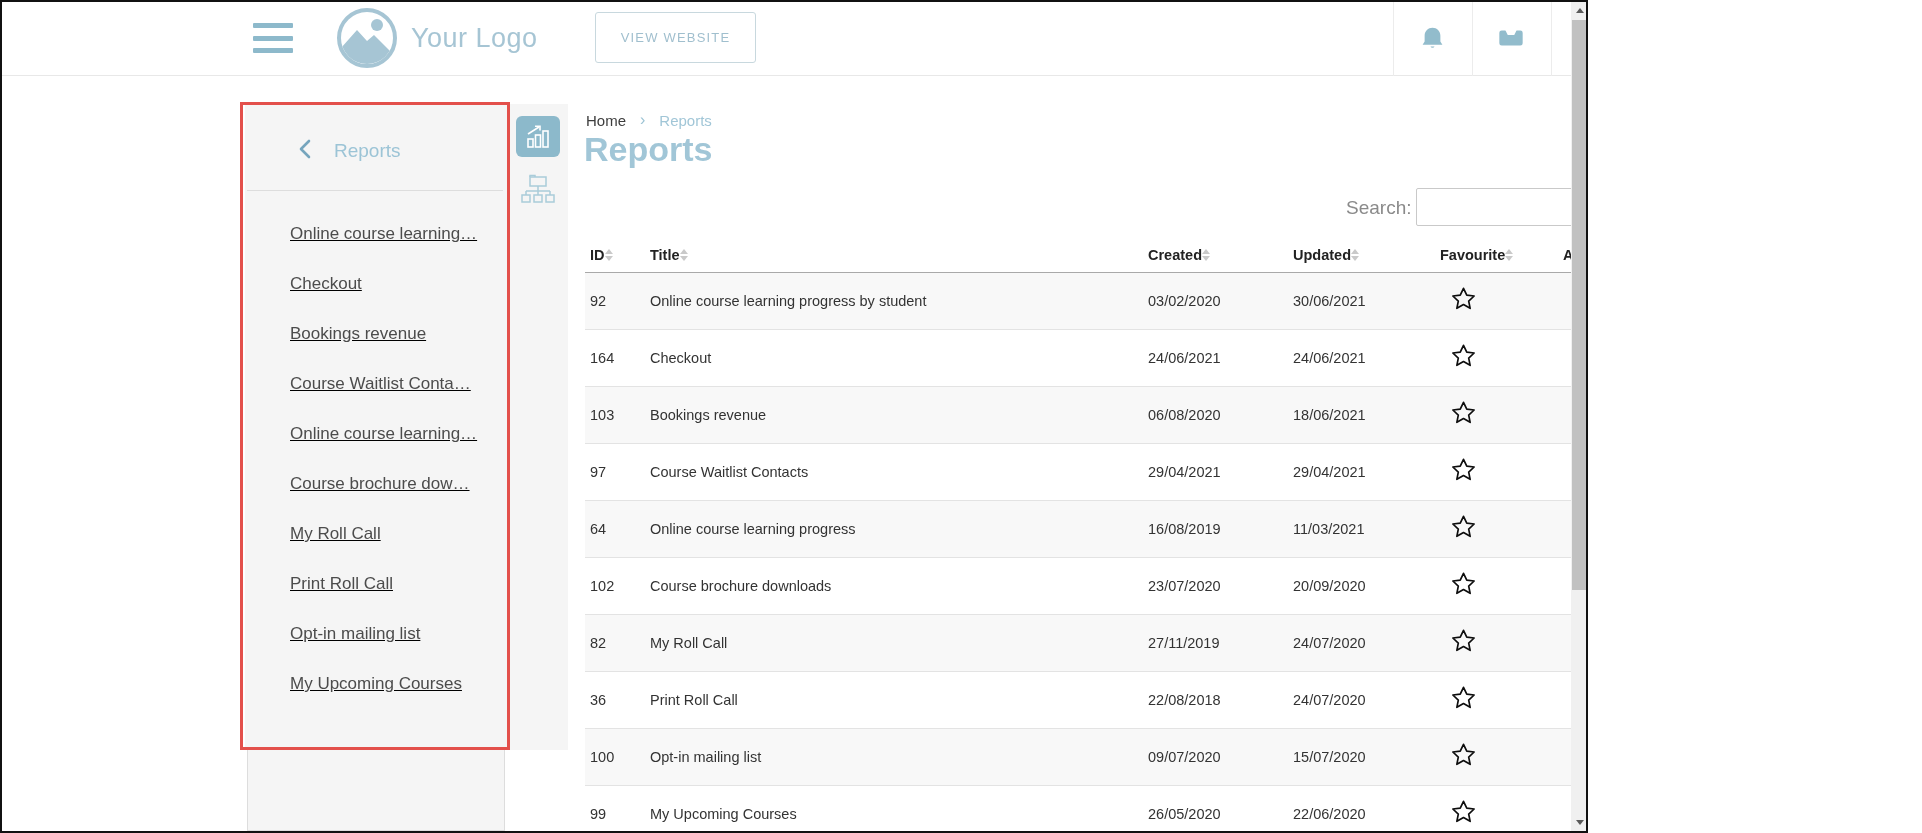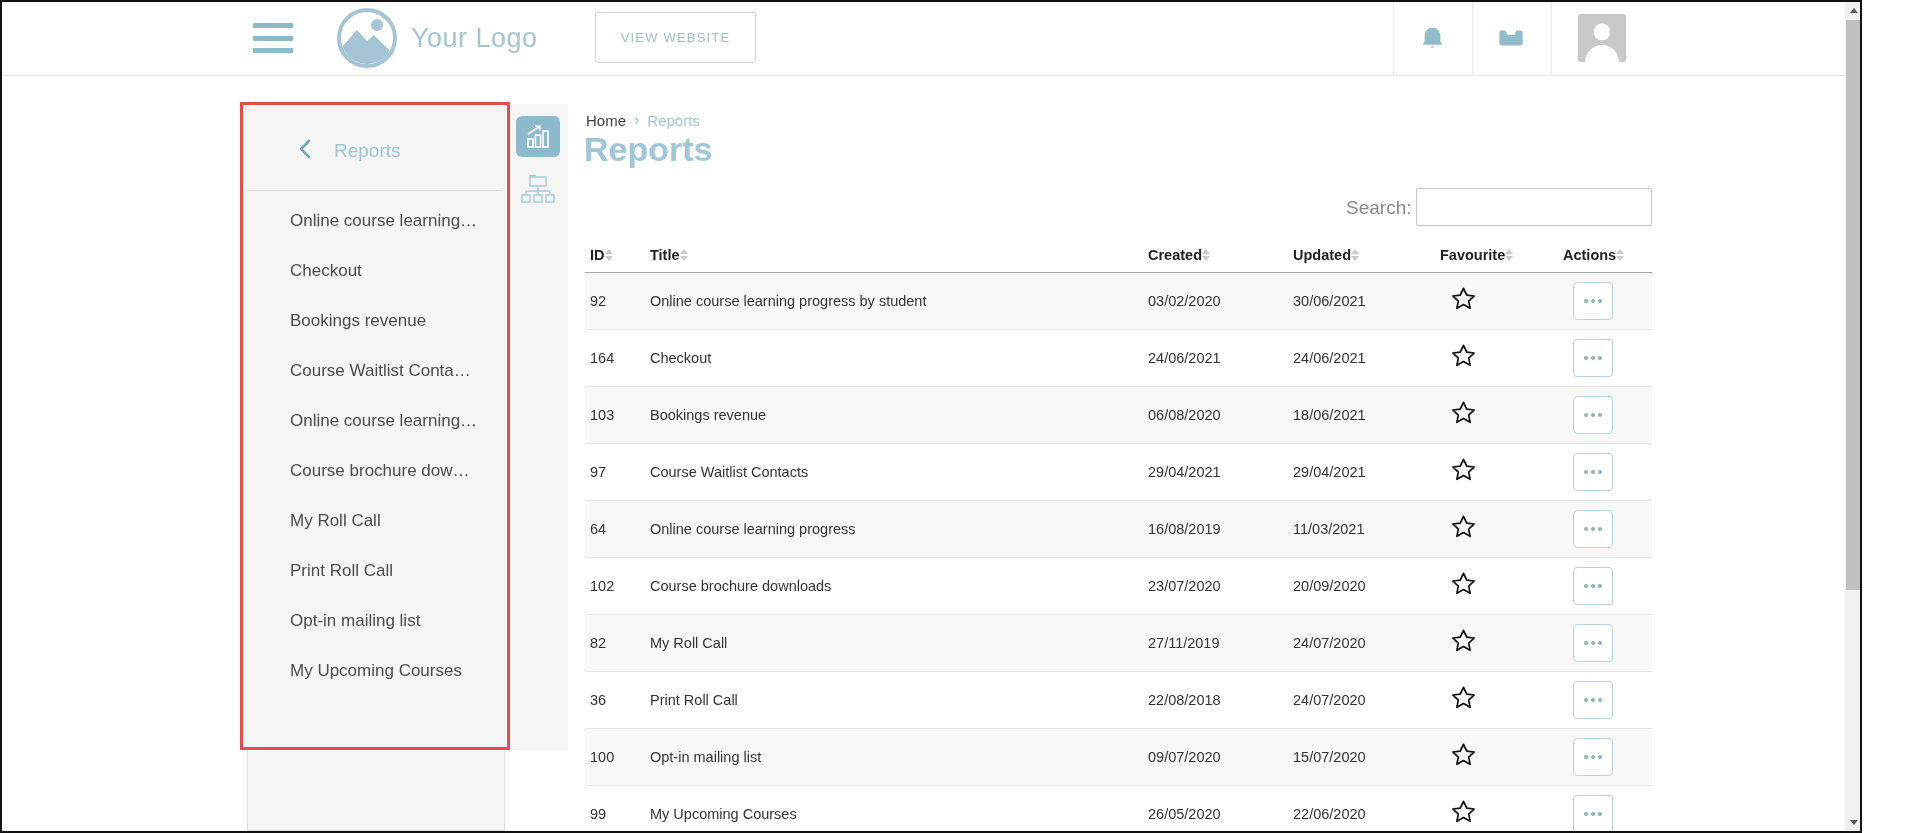--- a/index.html
+++ b/index.html
@@ -1,17 +1,17 @@
 <!DOCTYPE html>
 <html><head>
 <meta charset="utf-8">
 <style>
   * { margin:0; padding:0; box-sizing:border-box; }
   body { font-family:"Liberation Sans", sans-serif; background:#fff; }
-  .screen { position:relative; width:1862px; height:833px; background:#fff; overflow:hidden; }
+  .screen { position:relative; width:1588px; height:833px; background:#fff; overflow:hidden; }
   .frame { position:absolute; inset:0; border:2px solid #111; pointer-events:none; z-index:99; }
 
   
   .topbar { position:absolute; left:0; top:0; width:1905px; height:76px; background:#fff; border-bottom:1px solid #e8e8e8; z-index:5; }
   .hamburger { position:absolute; left:253px; top:23px; width:40px; height:30px; background:none; border:none; cursor:pointer; display:flex; flex-direction:column; justify-content:space-between; }
   .hamburger i { display:block; width:40px; height:5px; background:#8db9cb; border-radius:1px; }
   .logo-wrap { position:absolute; left:337px; top:8px; display:flex; align-items:center; gap:14px; }
   .logo-circle { width:60px; height:60px; border:4px solid #a6c5d4; border-radius:50%; overflow:hidden; position:relative; background:#fff; }
   .logo-text { font-size:27px; color:#a6c5d4; letter-spacing:0.5px; }
   .view-website { position:absolute; left:595px; top:12px; width:161px; height:51px; background:#fff; border:1px solid #c8d8de; border-radius:3px; color:#a0bfce; font-size:13px; letter-spacing:1.2px; cursor:pointer; font-family:inherit; }
@@ -27,28 +27,28 @@
   .tri-dn { width:0; height:0; border-left:4px solid transparent; border-right:4px solid transparent; border-top:5px solid #5a5a5a; }
   .sb-thumb { position:absolute; left:1px; top:20px; width:15px; height:570px; background:#c1c1c1; cursor:pointer; }
 
   
   .sidebar-bg { position:absolute; left:245px; top:104px; width:323px; height:646px; background:#f5f5f5; }
   .sidebar-ext { position:absolute; left:247px; top:750px; width:258px; height:81px; background:#f5f5f5; border:1px solid #ddd; border-top:none; }
   .annotation-box { position:absolute; left:240px; top:102px; width:270px; height:648px; border:3px solid #e3504b; z-index:20; pointer-events:none; }
   .side-back { position:absolute; left:293px; top:136px; width:28px; height:28px; background:none; border:none; cursor:pointer; }
   .side-title { position:absolute; left:334px; top:140px; font-size:19px; color:#9cc4d6; }
   .side-divider { position:absolute; left:247px; top:190px; width:256px; height:1px; background:#ddd; }
-  .side-list { position:absolute; left:290px; top:196px; width:210px; list-style:none; }
+  .side-list { position:absolute; left:290px; top:209px; width:210px; list-style:none;text-decoration:underline; }
   .side-list li { height:50px; line-height:50px; font-size:17px; color:#4c4c4c; white-space:nowrap; overflow:hidden; cursor:pointer; }
 
   .icon-strip-active { position:absolute; left:516px; top:116px; width:44px; height:41px; background:#8cb9cb; border:none; border-radius:6px; cursor:pointer; display:flex; align-items:center; justify-content:center; }
   .icon-strip-plain  { position:absolute; left:519px; top:171px; width:38px; height:38px; background:none; border:none; cursor:pointer; display:flex; align-items:center; justify-content:center; }
 
   
-  .breadcrumb { position:absolute; left:586px; top:111px; font-size:15px; display:flex; gap:8px; align-items:center; }
+  .breadcrumb { position:absolute; left:586px; top:111px; font-size:15px; display:flex; gap:14px; align-items:center; }
   .bc-home { color:#3d3d3d; cursor:pointer; }
   .bc-sep { color:#9cc3d4; font-size:16px; }
   .bc-current { color:#a1c6d7; }
   .page-title { position:absolute; left:584px; top:130px; font-size:34px; font-weight:bold; color:#a1c6d7; }
   .search-label { position:absolute; left:1346px; top:197px; font-size:19px; color:#8a8a8a; }
   .search-input { position:absolute; left:1416px; top:188px; width:236px; height:38px; border:1px solid #c9c9c9; border-radius:2px; padding:0 8px; font-size:15px; font-family:inherit; background:#fff; }
 
   
   .rtable { position:absolute; left:585px; top:238px; width:1067px; }
   .grid-cols { display:grid; grid-template-columns:65px 498px 145px 147px 123px 89px; }

